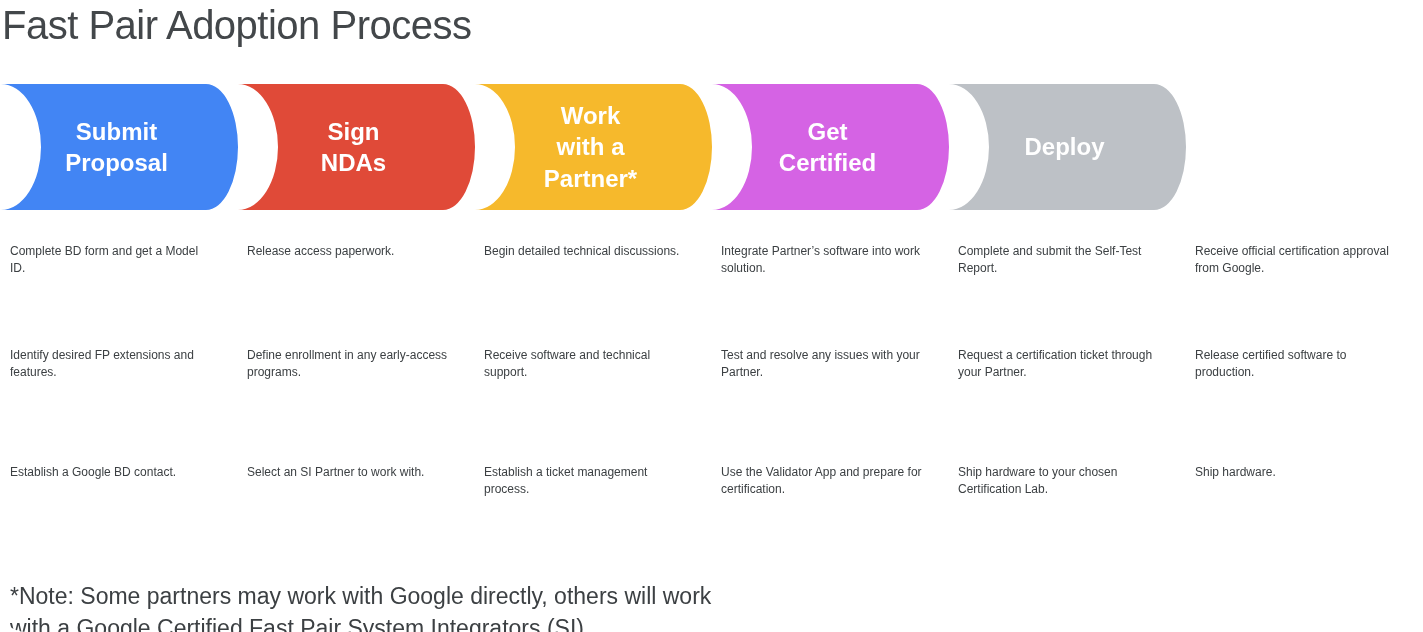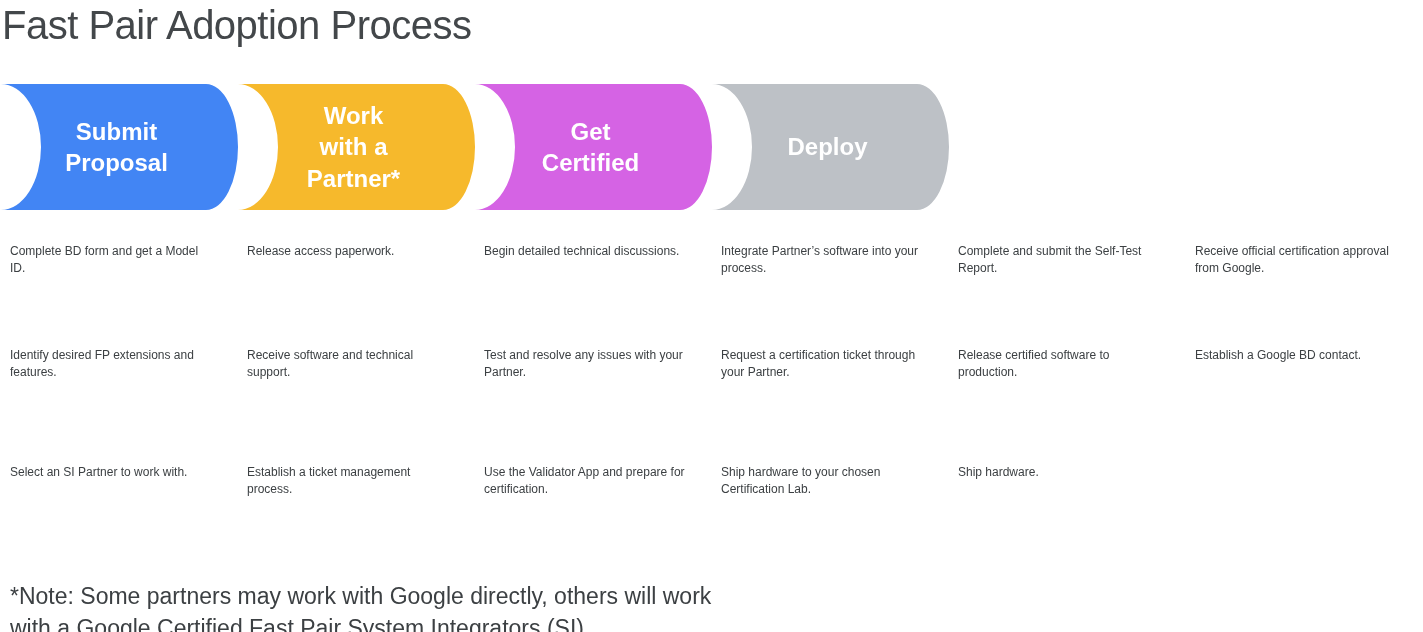--- a/index.html
+++ b/index.html
@@ -2,20 +2,21 @@
 <html><head>
 <meta charset="utf-8">
 <style>
   html,body{margin:0;padding:0;background:#fff;}
   .page{
     position:relative;
     width:1423px;height:632px;
     background:#ffffff;
     font-family:"Liberation Sans","DejaVu Sans",sans-serif;
     overflow:hidden;
+    border-radius:26px;
   }
   .title{
     position:absolute;left:2px;top:2px;
     font-size:40px;line-height:1.15;
     color:#43474a;font-weight:400;letter-spacing:-0.5px;
   }
   .stages{
     position:absolute;left:1px;top:84px;
     width:1422px;height:160px;
     display:flex;
@@ -62,20 +63,27 @@
   <div class="stages">
 
     <div class="stage-head">
       <svg viewBox="0 0 237 126">
         <path d="M 0 0 A 40 63 0 0 1 0 126 L 205 126 A 32 63 0 0 0 205 0 Z" fill="#4285F4"></path>
       </svg>
       <div class="stage-label">Submit
 Proposal</div>
     </div>
 
+    <div class="stage-head">
+      <svg viewBox="0 0 237 126">
+        <path d="M 0 0 A 40 63 0 0 1 0 126 L 205 126 A 32 63 0 0 0 205 0 Z" fill="#E04A38"></path>
+      </svg>
+      <div class="stage-label">Sign
+NDAs</div>
+    </div>
 
     <div class="stage-head">
       <svg viewBox="0 0 237 126">
         <path d="M 0 0 A 40 63 0 0 1 0 126 L 205 126 A 32 63 0 0 0 205 0 Z" fill="#F6B92C"></path>
       </svg>
       <div class="stage-label">Work
 with a
 Partner*</div>
     </div>
 
@@ -95,25 +103,26 @@
       <div class="stage-label">Deploy</div>
     </div>
 
   </div>
 
   <div class="grid">
 
     <div class="cell">Complete BD form and get a Model ID.</div>
     <div class="cell">Release access paperwork.</div>
     <div class="cell">Begin detailed technical discussions.</div>
-    <div class="cell">Integrate Partner’s software into your process.</div>
+    <div class="cell">Integrate Partner’s software into work solution.</div>
     <div class="cell">Complete and submit the Self-Test Report.</div>
     <div class="cell">Receive official certification approval from Google.</div>
 
     <div class="cell">Identify desired FP extensions and features.</div>
+    <div class="cell">Define enrollment in any early-access programs.</div>
     <div class="cell">Receive software and technical support.</div>
     <div class="cell">Test and resolve any issues with your Partner.</div>
     <div class="cell">Request a certification ticket through your Partner.</div>
     <div class="cell">Release certified software to production.</div>
 
     <div class="cell">Establish a Google BD contact.</div>
     <div class="cell">Select an SI Partner to work with.</div>
     <div class="cell">Establish a ticket management process.</div>
     <div class="cell">Use the Validator App and prepare for certification.</div>
     <div class="cell">Ship hardware to your chosen Certification Lab.</div>

